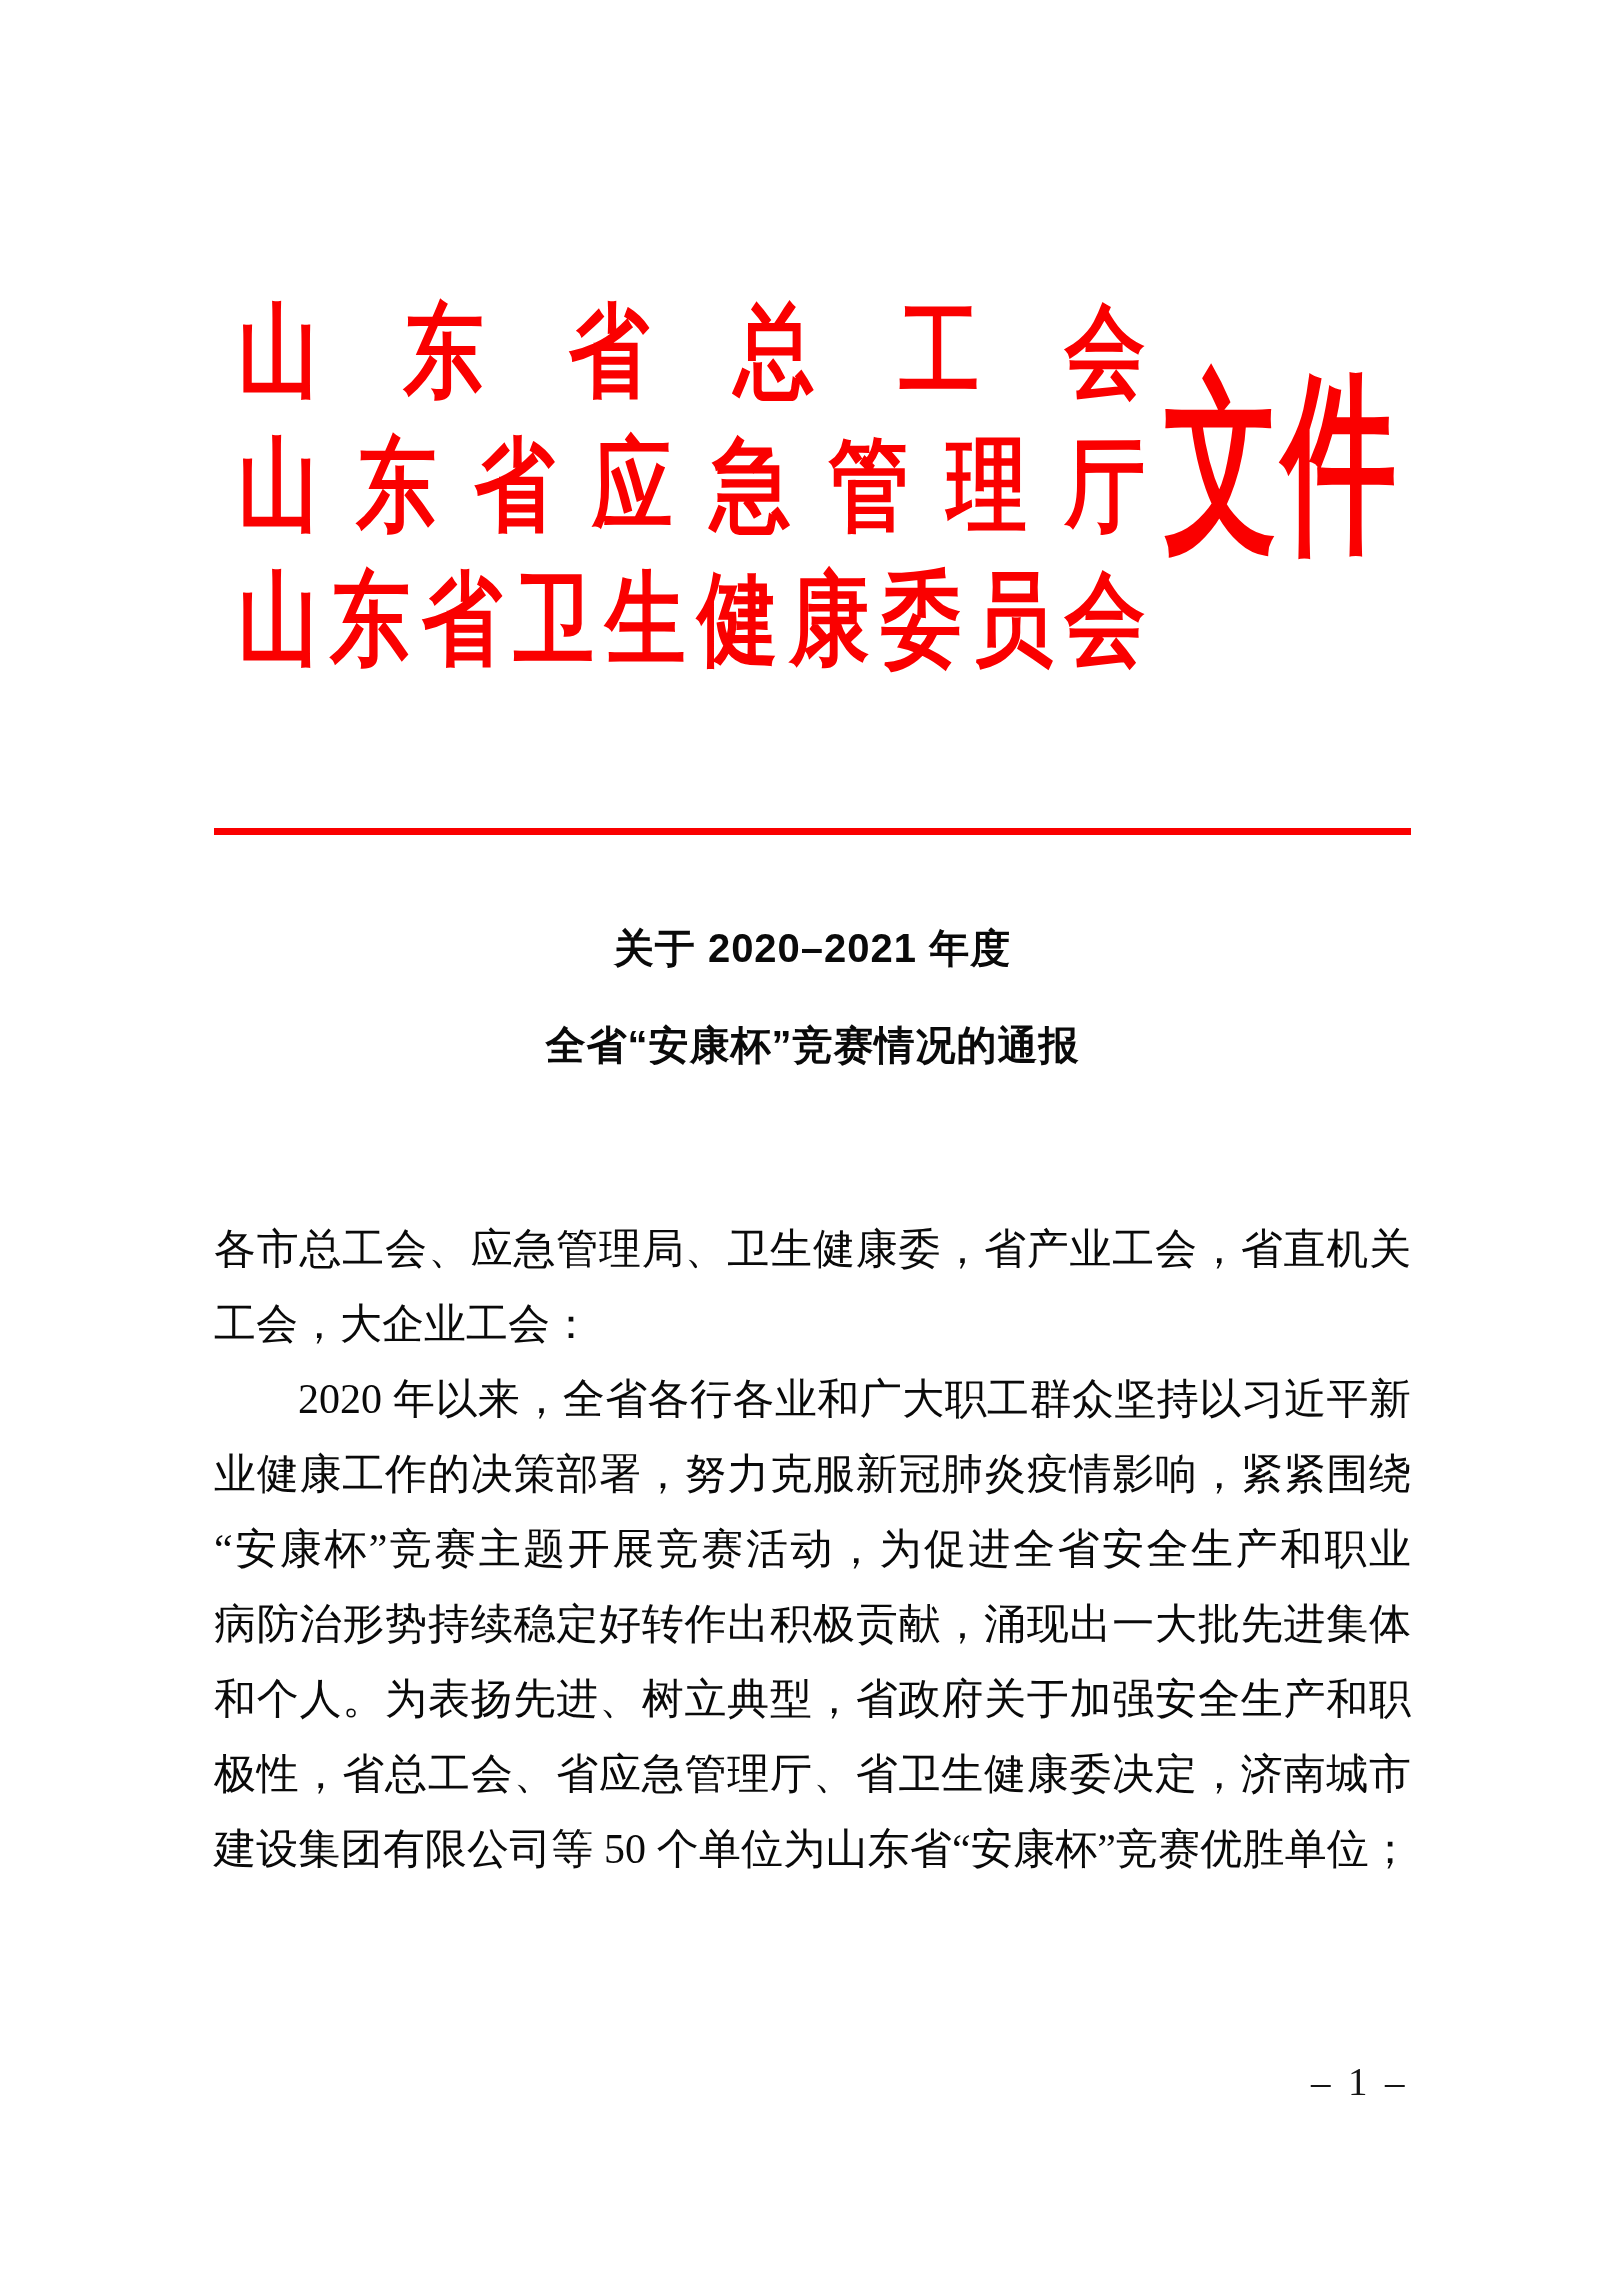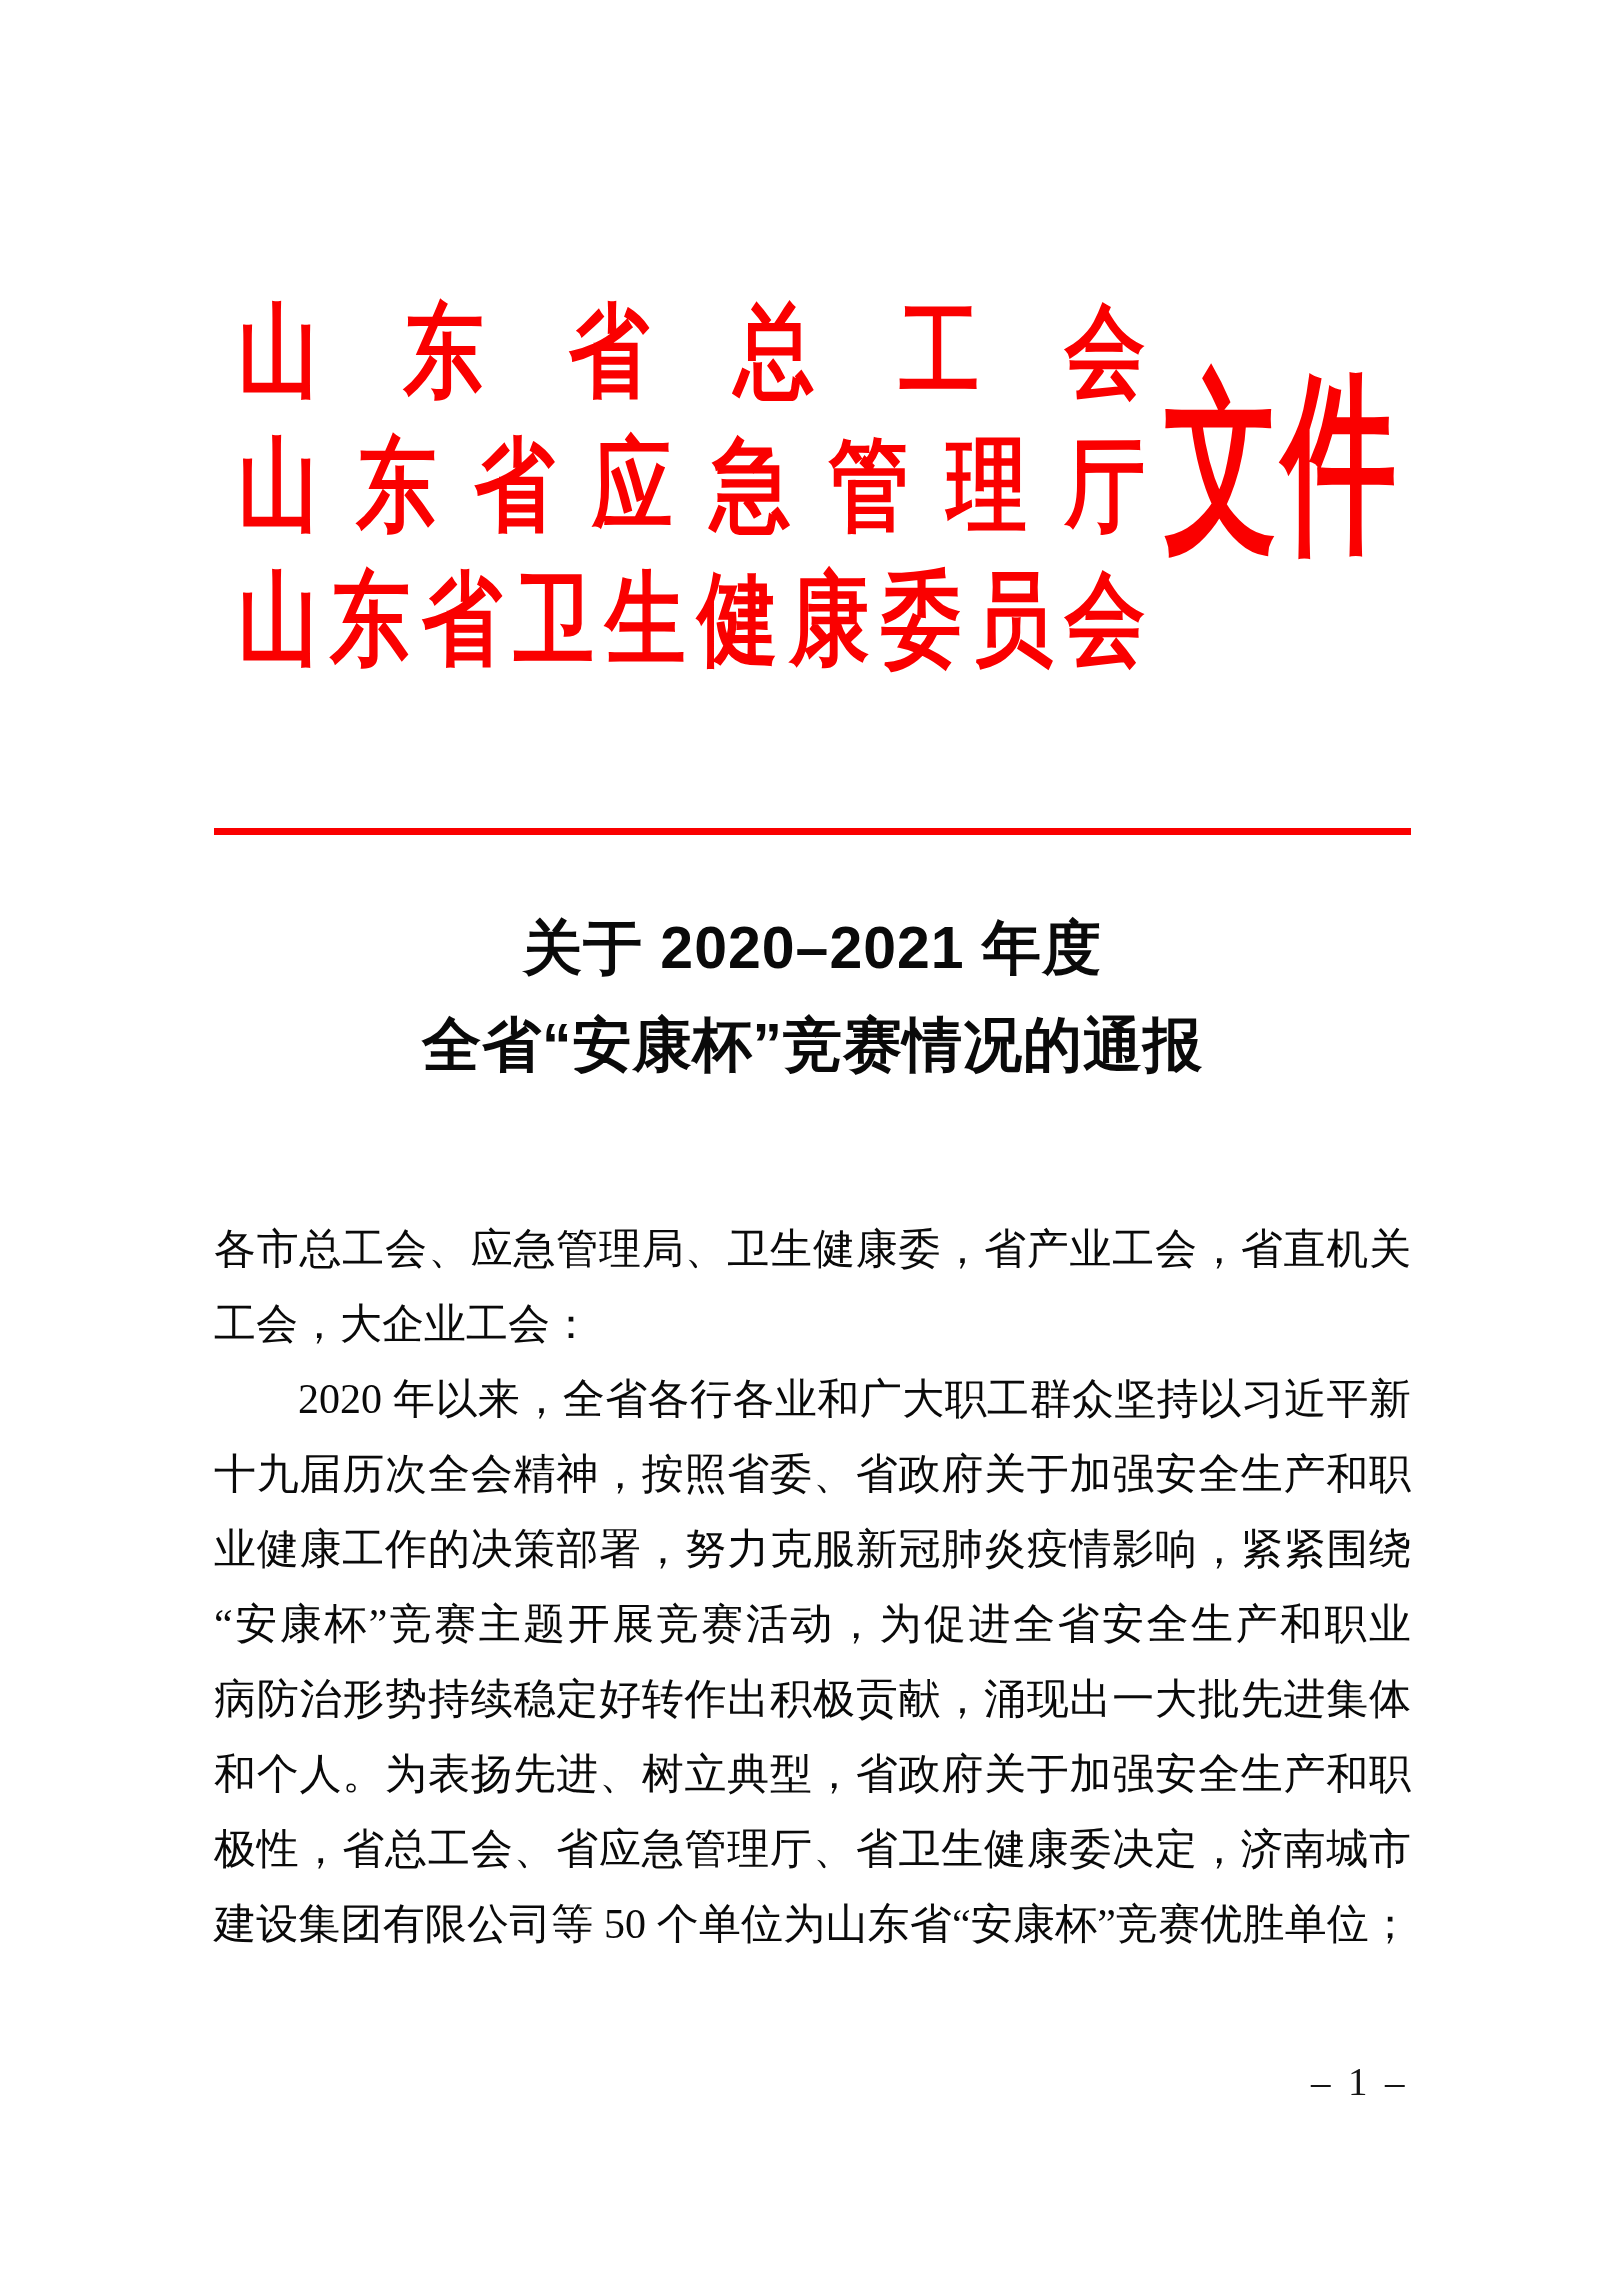--- a/index.html
+++ b/index.html
@@ -60,21 +60,21 @@
 
   
   .title{
     position:absolute;
     left:214px;
     top:900px;
     width:1197px;
     text-align:center;
     font-family:"Liberation Sans", sans-serif;
     font-weight:bold;
-    font-size:59px;
+    font-size:40px;
     line-height:97px;
     color:var(--ink);
     letter-spacing:1px;
   }
 
   
   .body-text{
     position:absolute;
     left:214px;
     top:1212px;
@@ -129,21 +129,20 @@
 
   <div class="title">
     <div>关于 2020–2021 年度</div>
     <div>全省“安康杯”竞赛情况的通报</div>
   </div>
 
   <main class="body-text">
     <div class="bline">各市总工会、应急管理局、卫生健康委，省产业工会，省直机关</div>
     <div class="bline short">工会，大企业工会：</div>
     <div class="bline indent">2020 年以来，全省各行各业和广大职工群众坚持以习近平新</div>
-    <div class="bline">十九届历次全会精神，按照省委、省政府关于加强安全生产和职</div>
     <div class="bline">业健康工作的决策部署，努力克服新冠肺炎疫情影响，紧紧围绕</div>
     <div class="bline">“安康杯”竞赛主题开展竞赛活动，为促进全省安全生产和职业</div>
     <div class="bline">病防治形势持续稳定好转作出积极贡献，涌现出一大批先进集体</div>
     <div class="bline">和个人。为表扬先进、树立典型，省政府关于加强安全生产和职</div>
     <div class="bline">极性，省总工会、省应急管理厅、省卫生健康委决定，济南城市</div>
     <div class="bline">建设集团有限公司等 50 个单位为山东省“安康杯”竞赛优胜单位；</div>
   </main>
 
   <div class="page-number">– 1 –</div>
 

